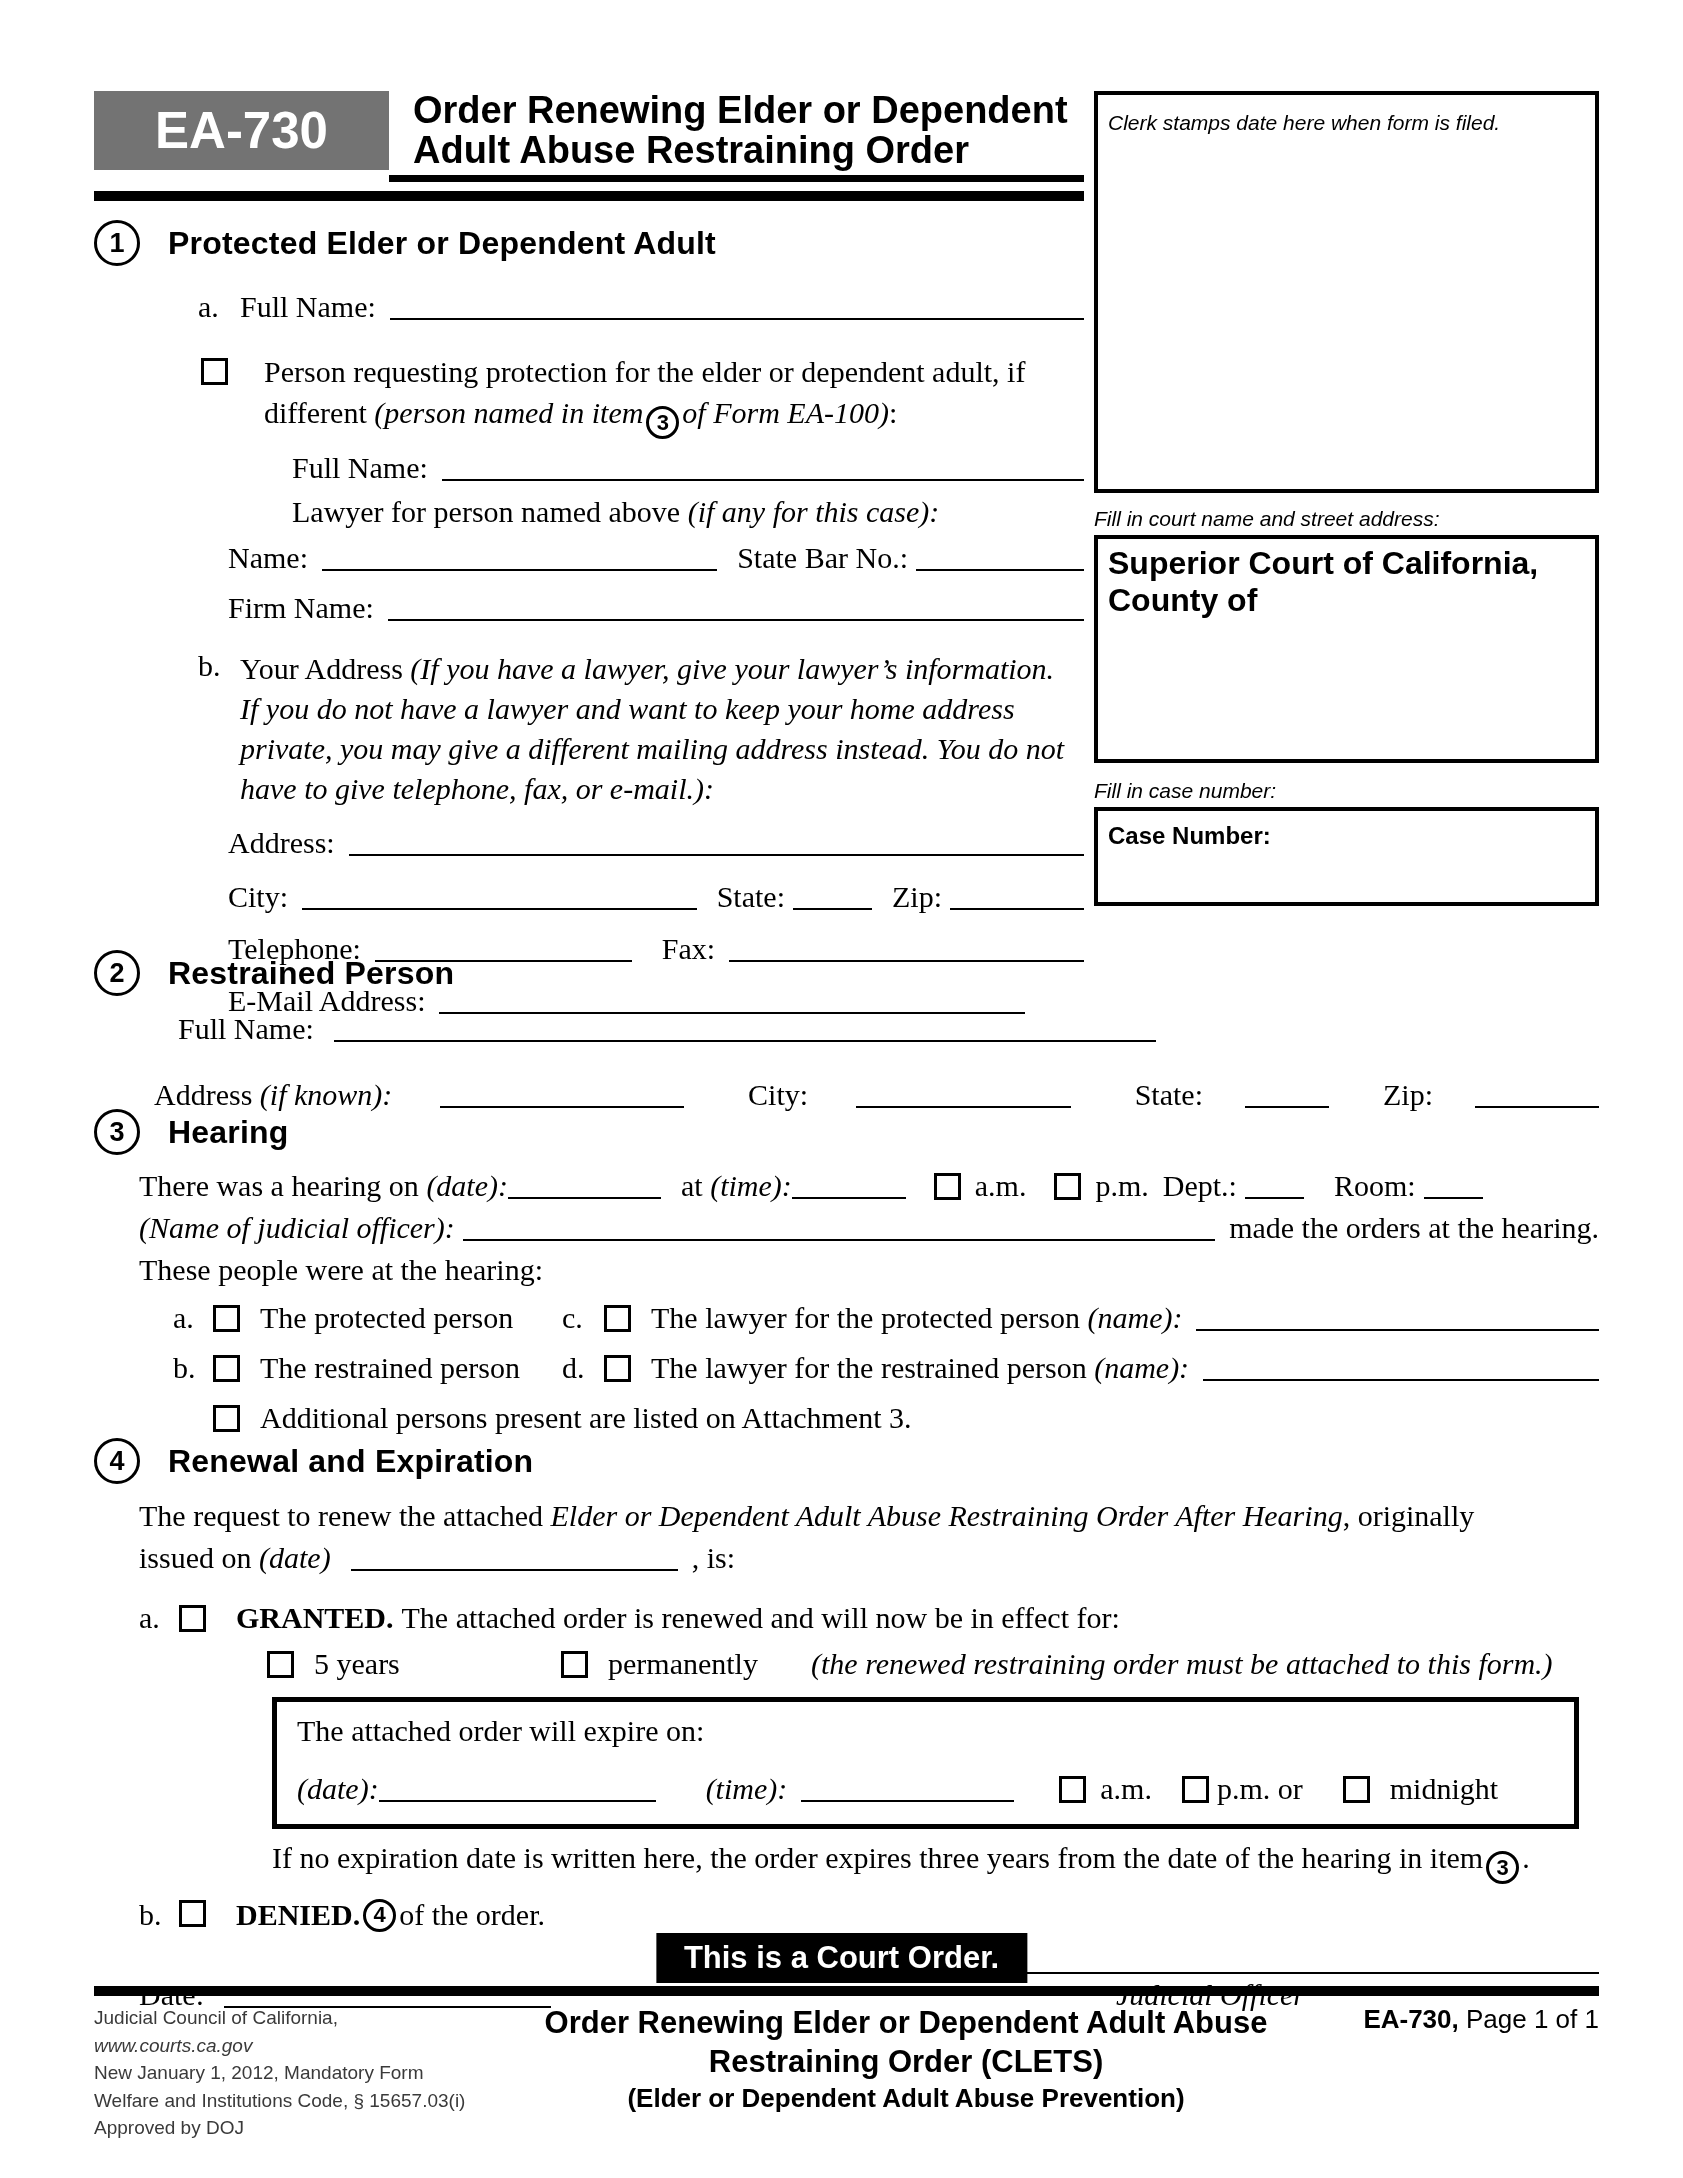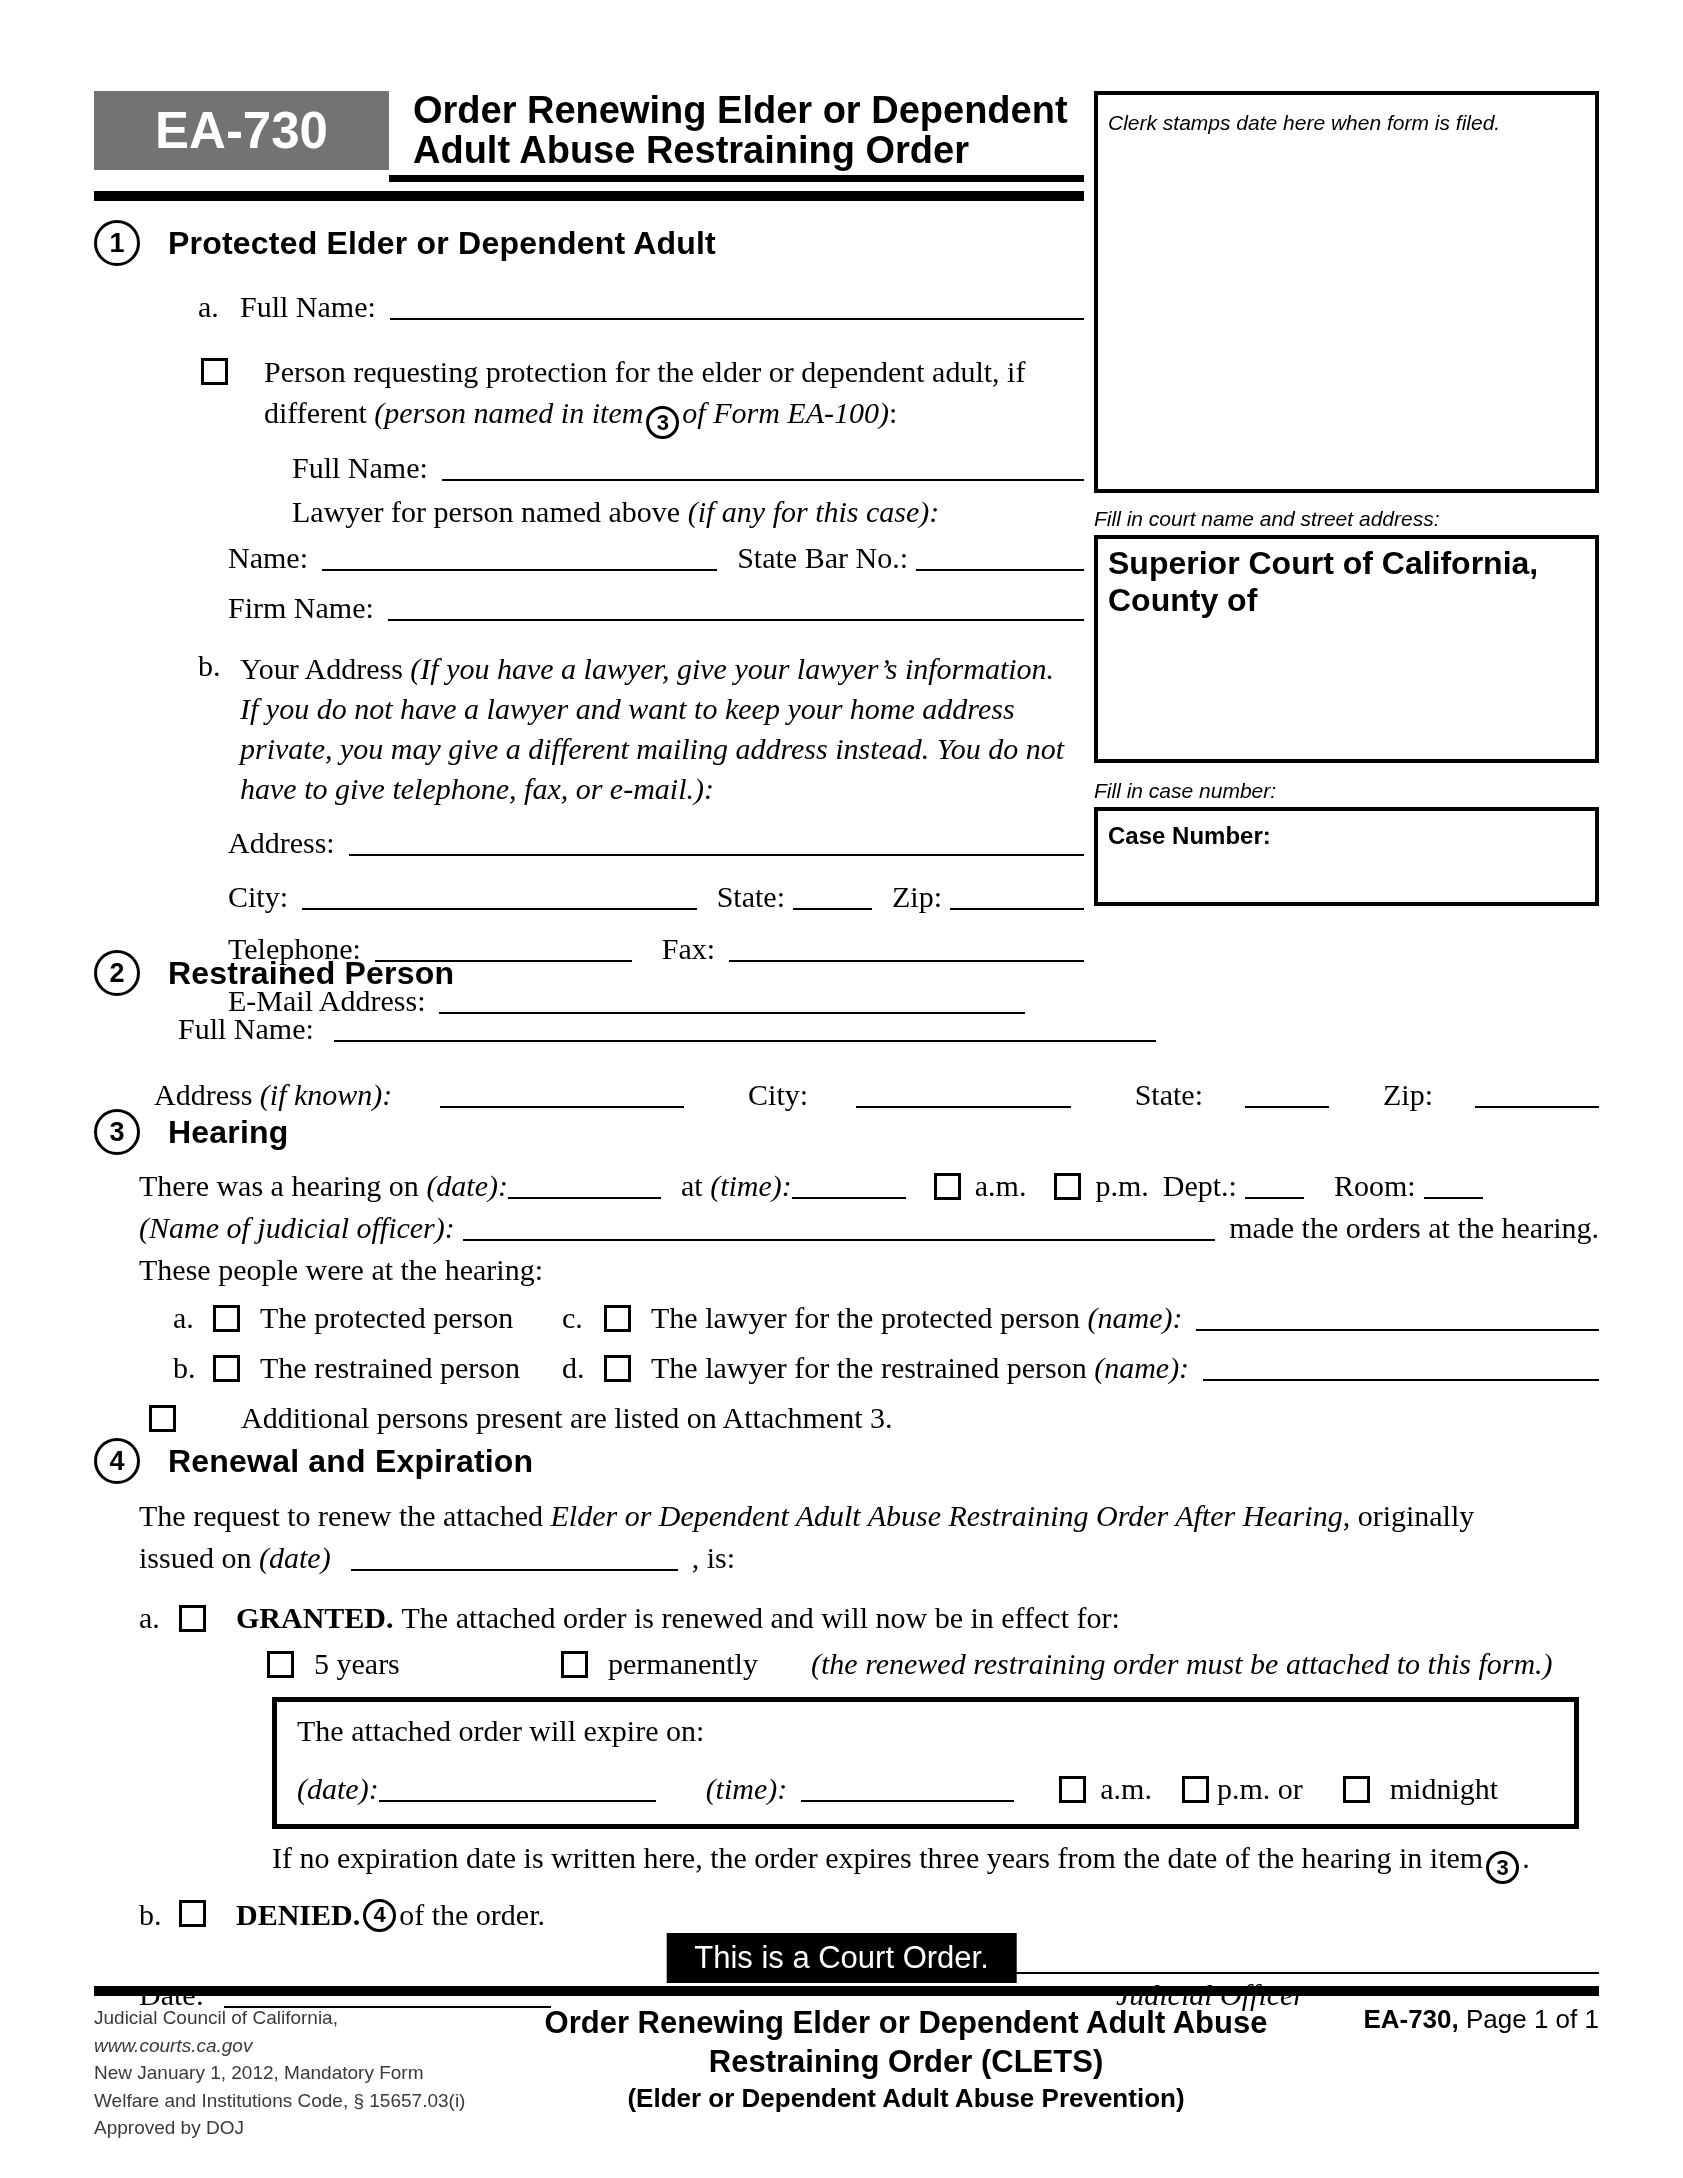--- a/index.html
+++ b/index.html
@@ -25,21 +25,21 @@
   .inline-circle {
     display:inline-flex; width:33px; height:33px; border:3px solid #000; border-radius:50%;
     align-items:center; justify-content:center; font-family:"Liberation Sans",sans-serif;
     font-weight:bold; font-size:22px; vertical-align:-7px; margin:0 3px;
   }
   .sec-head { display:flex; align-items:center; gap:28px; }
   .sec-head h2 { font-family:"Liberation Sans",sans-serif; font-weight:bold; font-size:32px; letter-spacing:0.2px; }
   .gap8{margin-left:8px;} .gap14{margin-left:14px;} .gap20{margin-left:20px;} .gap30{margin-left:30px;}
   .sidebox { border:4px solid #000; background:#fff; }
   .note-it { font-family:"Liberation Sans",sans-serif; font-style:italic; font-size:21px; }
-  .banner { background:#000; color:#fff; font-family:"Liberation Sans",sans-serif; font-weight:normal;
+  .banner { background:#000; color:#fff; font-family:"Liberation Sans",sans-serif; font-weight:bold;
     font-size:31px; padding:7px 28px; display:inline-block; }
 </style>
 </head>
 <body>
 
 <div class="page">
 
   <div class="abs" style="left:94px; top:91px; width:990px;">
     <div style="display:flex; align-items:stretch;">
       <div style="background:#737373; color:#fff; width:295px; height:79px; display:flex; align-items:center; justify-content:center;">
@@ -214,21 +214,21 @@
     <div class="row" style="margin-top:16px; margin-left:79px;">
       <span style="width:40px;">b.</span>
       <span class="cb"></span>
       <span class="gap20" style="width:302px;">The restrained person</span>
       <span style="width:42px;">d.</span>
       <span class="cb"></span>
       <span class="gap20"><span>The lawyer for the restrained person </span><span class="it">(name):</span></span>
       <span class="line gap14"></span>
     </div>
 
-    <div class="row" style="margin-top:16px; margin-left:55px;gap:45px;">
+    <div class="row" style="margin-top:16px; margin-left:119px;">
       <span class="cb"></span>
       <span class="gap20">Additional persons present are listed on Attachment 3.</span>
     </div>
   </div>
 
   <div class="abs" style="left:94px; top:1438px; width:1505px;">
     <div class="sec-head">
       <div class="num-circle">4</div>
       <h2>Renewal and Expiration</h2>
     </div>

